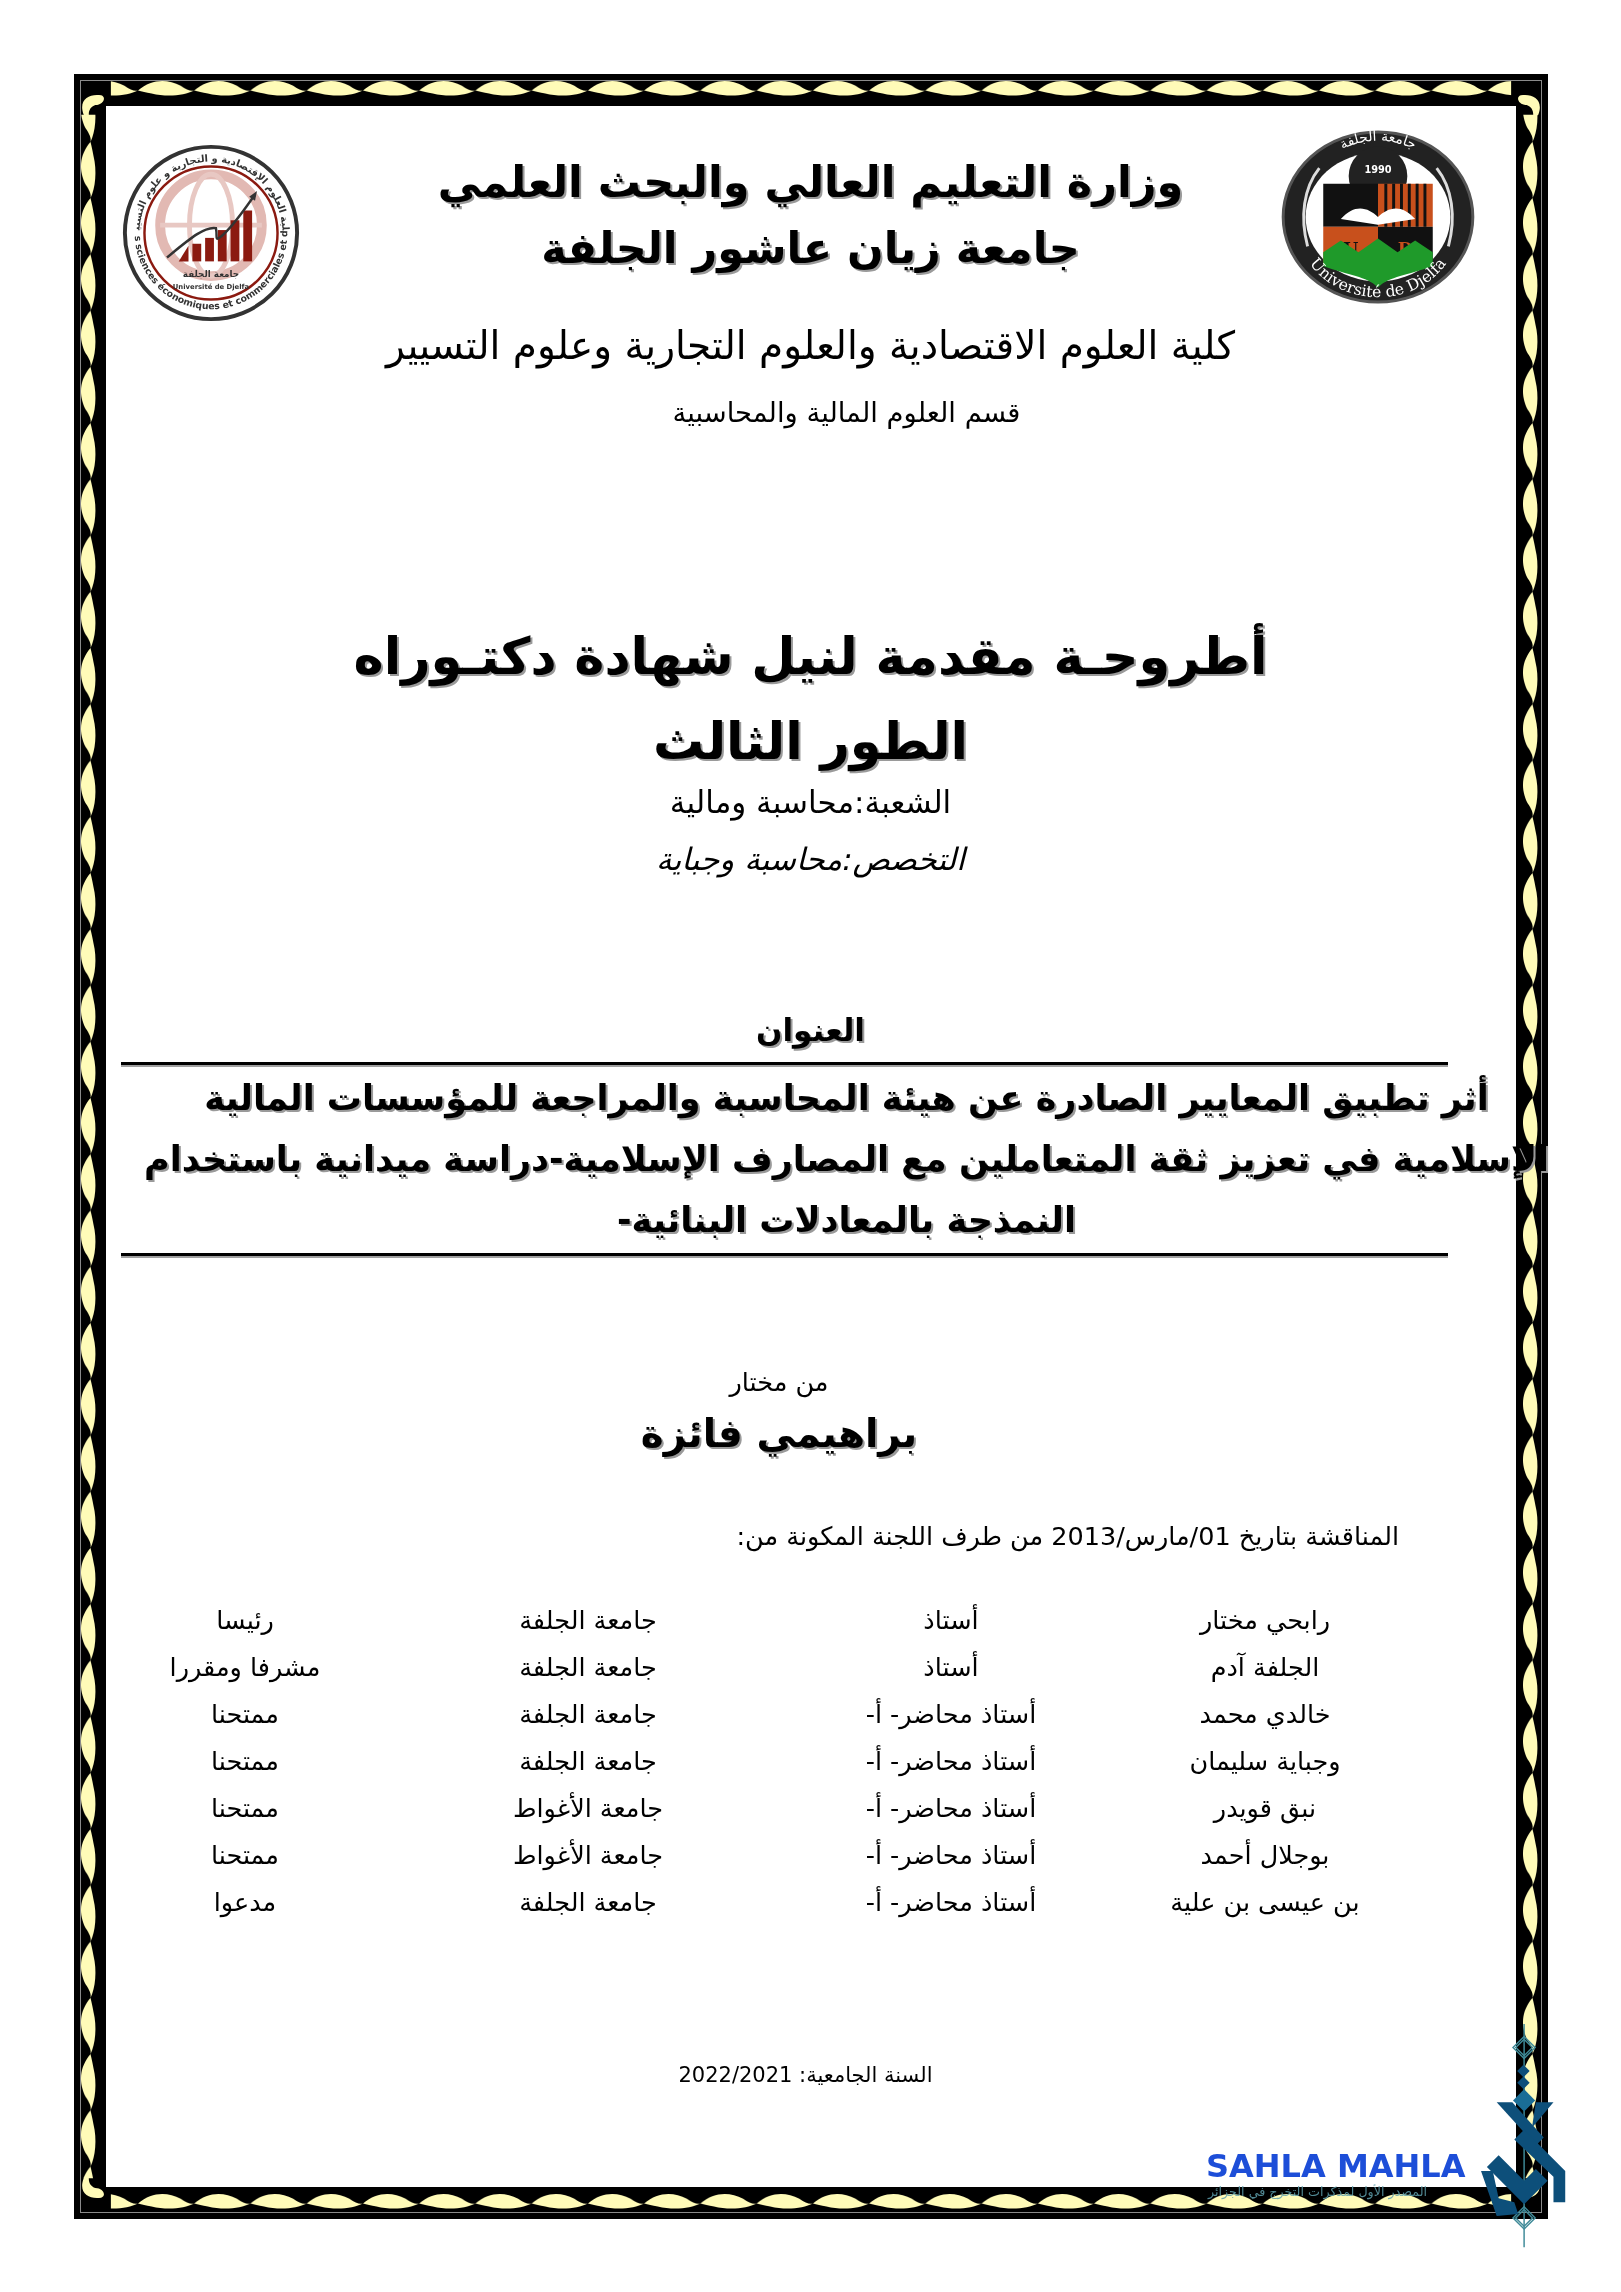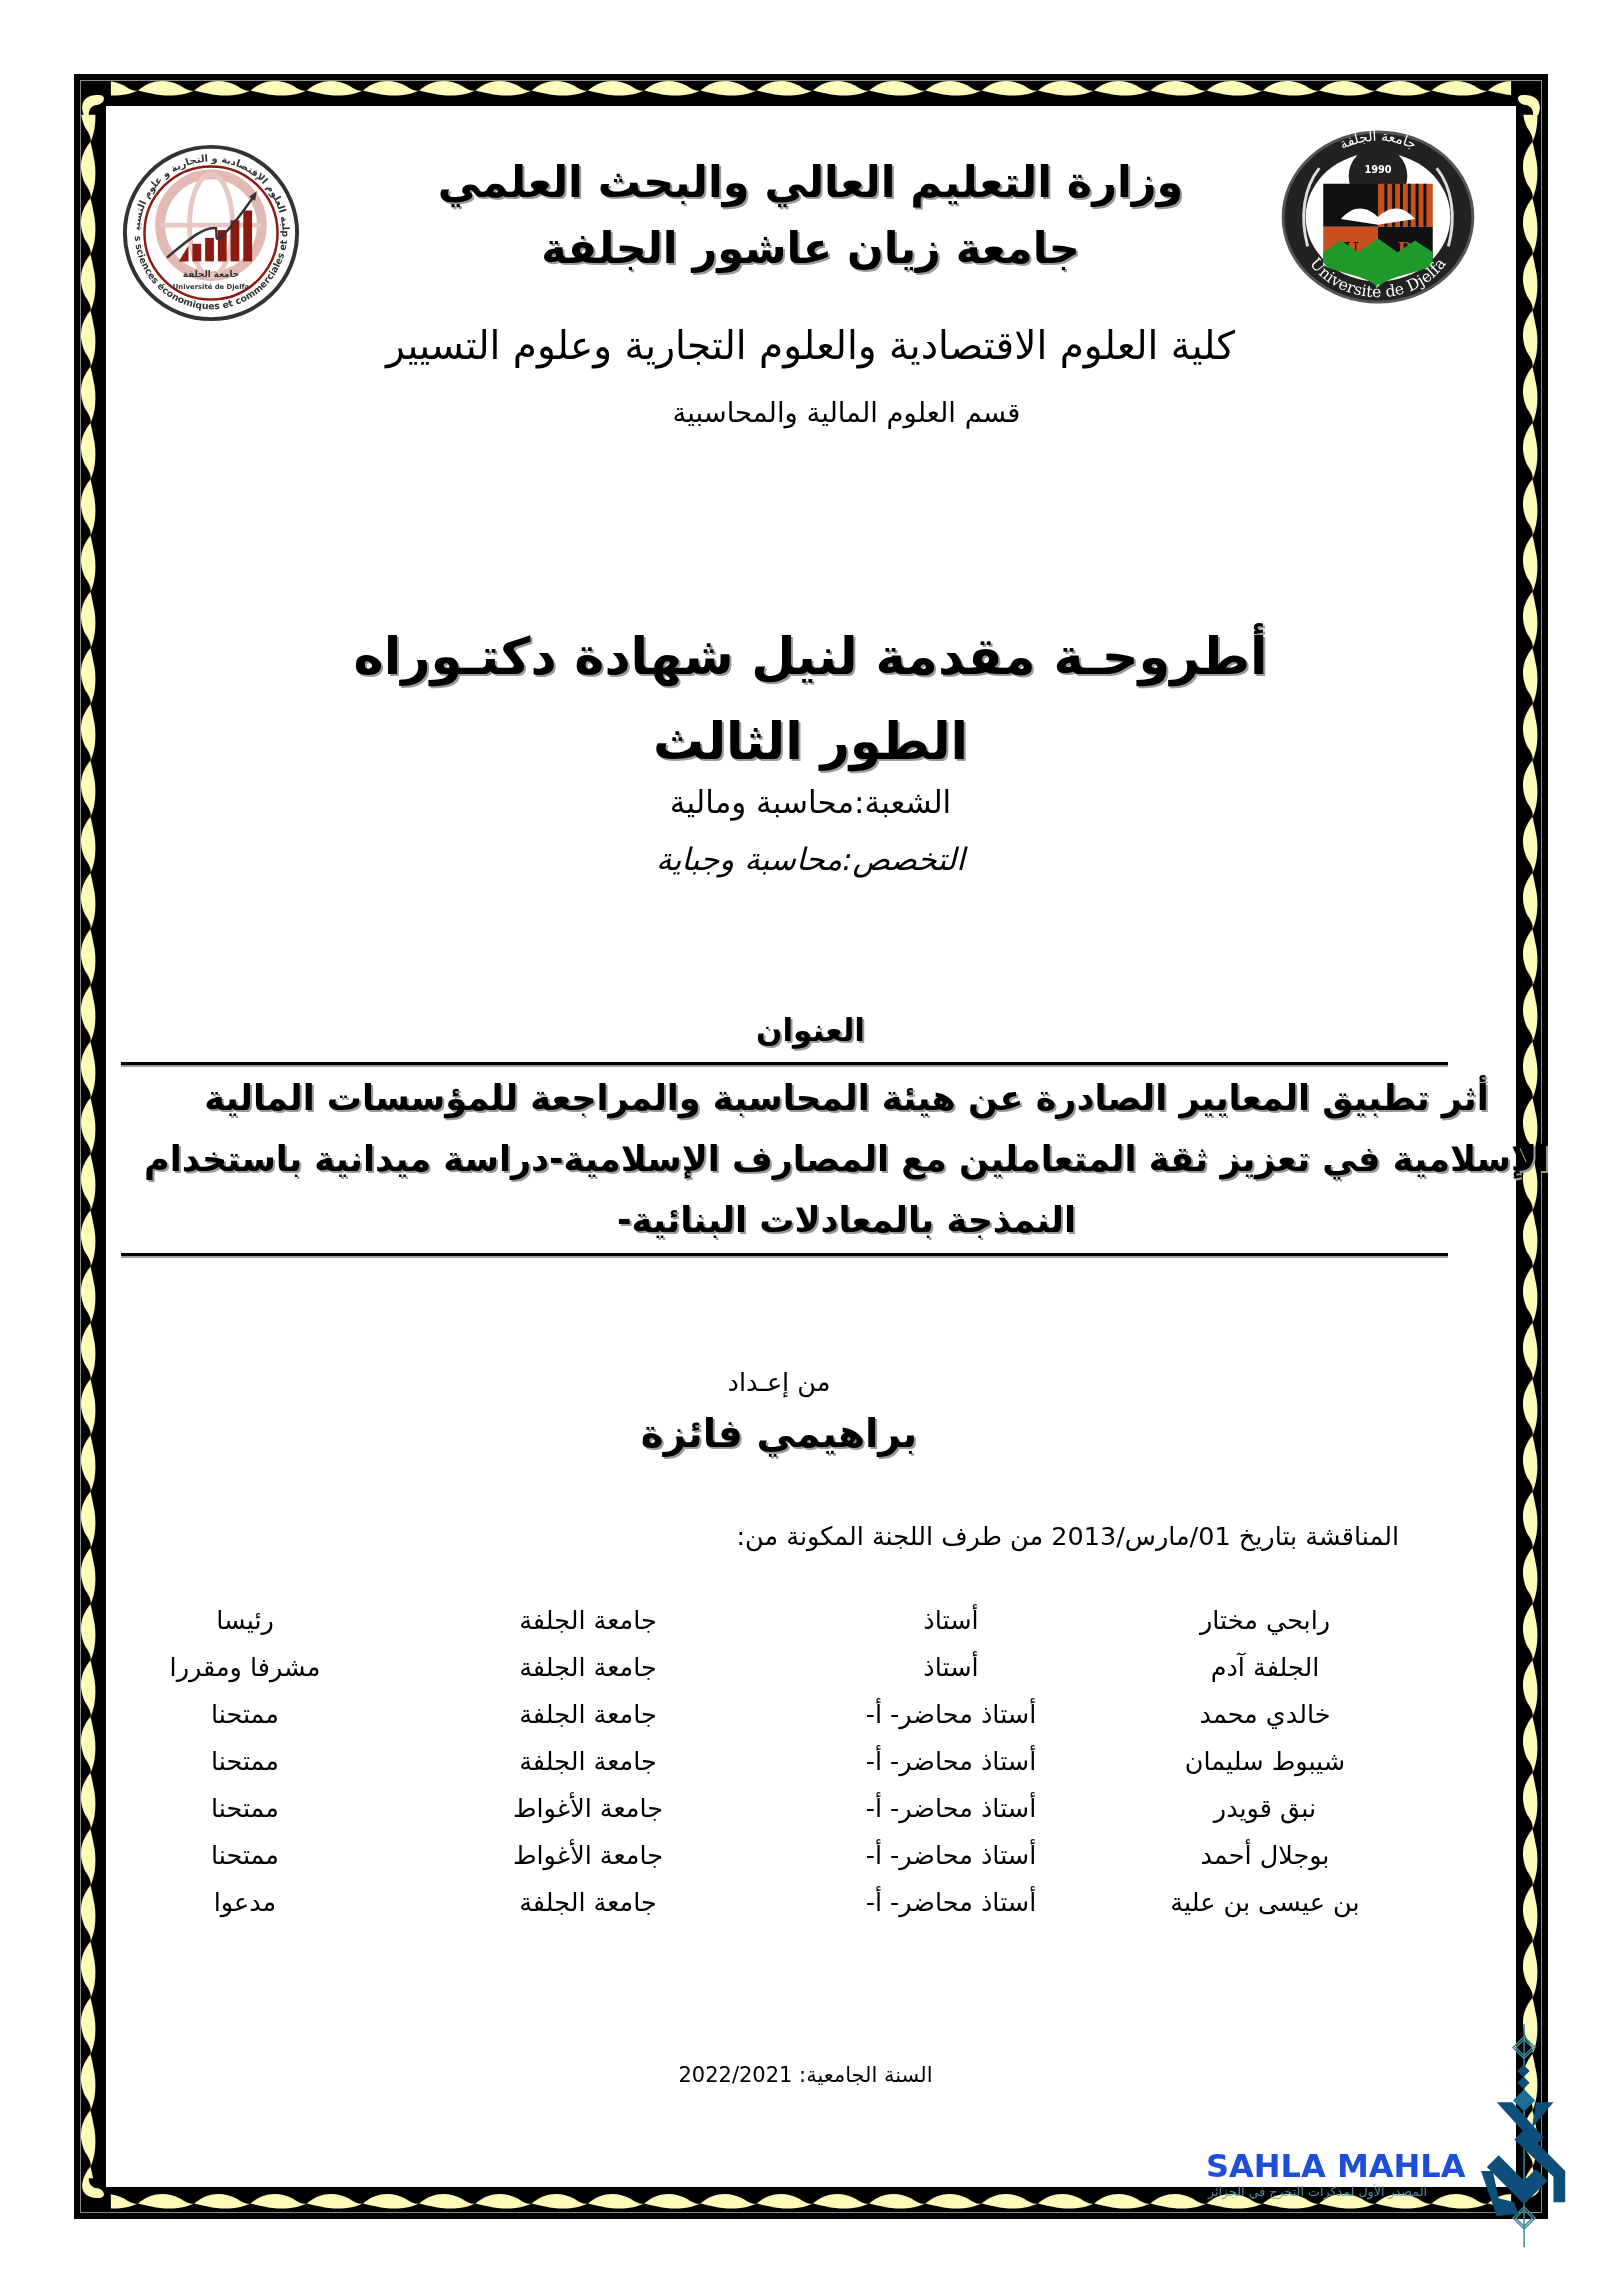--- a/index.html
+++ b/index.html
@@ -174,21 +174,21 @@
 <div class="t branch">الشعبة:محاسبة ومالية</div>
 <div class="t spec">التخصص:محاسبة وجباية</div>
 
 <div class="t bold title-label">العنوان</div>
 <div class="sep top"></div>
 <div class="t bold title-line tl1">أثر تطبيق المعايير الصادرة عن هيئة المحاسبة والمراجعة للمؤسسات المالية</div>
 <div class="t bold title-line tl2">الإسلامية في تعزيز ثقة المتعاملين مع المصارف الإسلامية-دراسة ميدانية باستخدام</div>
 <div class="t bold title-line tl3">النمذجة بالمعادلات البنائية-</div>
 <div class="sep bottom"></div>
 
-<div class="t prepared">من إعـداد</div>
+<div class="t prepared">من مختار</div>
 <div class="t bold author">براهيمي فائزة</div>
 
 <div class="defense">المناقشة بتاريخ 01/مارس/2013 من طرف اللجنة المكونة من:</div>
 
 <div class="committee">
   <div class="crow" style="top:0px">
     <span class="c-name">رابحي مختار</span>
     <span class="c-rank">أستاذ</span>
     <span class="c-univ">جامعة الجلفة</span>
     <span class="c-role">رئيسا</span>
@@ -199,21 +199,21 @@
     <span class="c-univ">جامعة الجلفة</span>
     <span class="c-role">مشرفا ومقررا</span>
   </div>
   <div class="crow" style="top:94px">
     <span class="c-name">خالدي محمد</span>
     <span class="c-rank">أستاذ محاضر- أ-</span>
     <span class="c-univ">جامعة الجلفة</span>
     <span class="c-role">ممتحنا</span>
   </div>
   <div class="crow" style="top:141px">
-    <span class="c-name">شيبوط سليمان</span>
+    <span class="c-name">وجباية سليمان</span>
     <span class="c-rank">أستاذ محاضر- أ-</span>
     <span class="c-univ">جامعة الجلفة</span>
     <span class="c-role">ممتحنا</span>
   </div>
   <div class="crow" style="top:188px">
     <span class="c-name">نبق قويدر</span>
     <span class="c-rank">أستاذ محاضر- أ-</span>
     <span class="c-univ">جامعة الأغواط</span>
     <span class="c-role">ممتحنا</span>
   </div>

